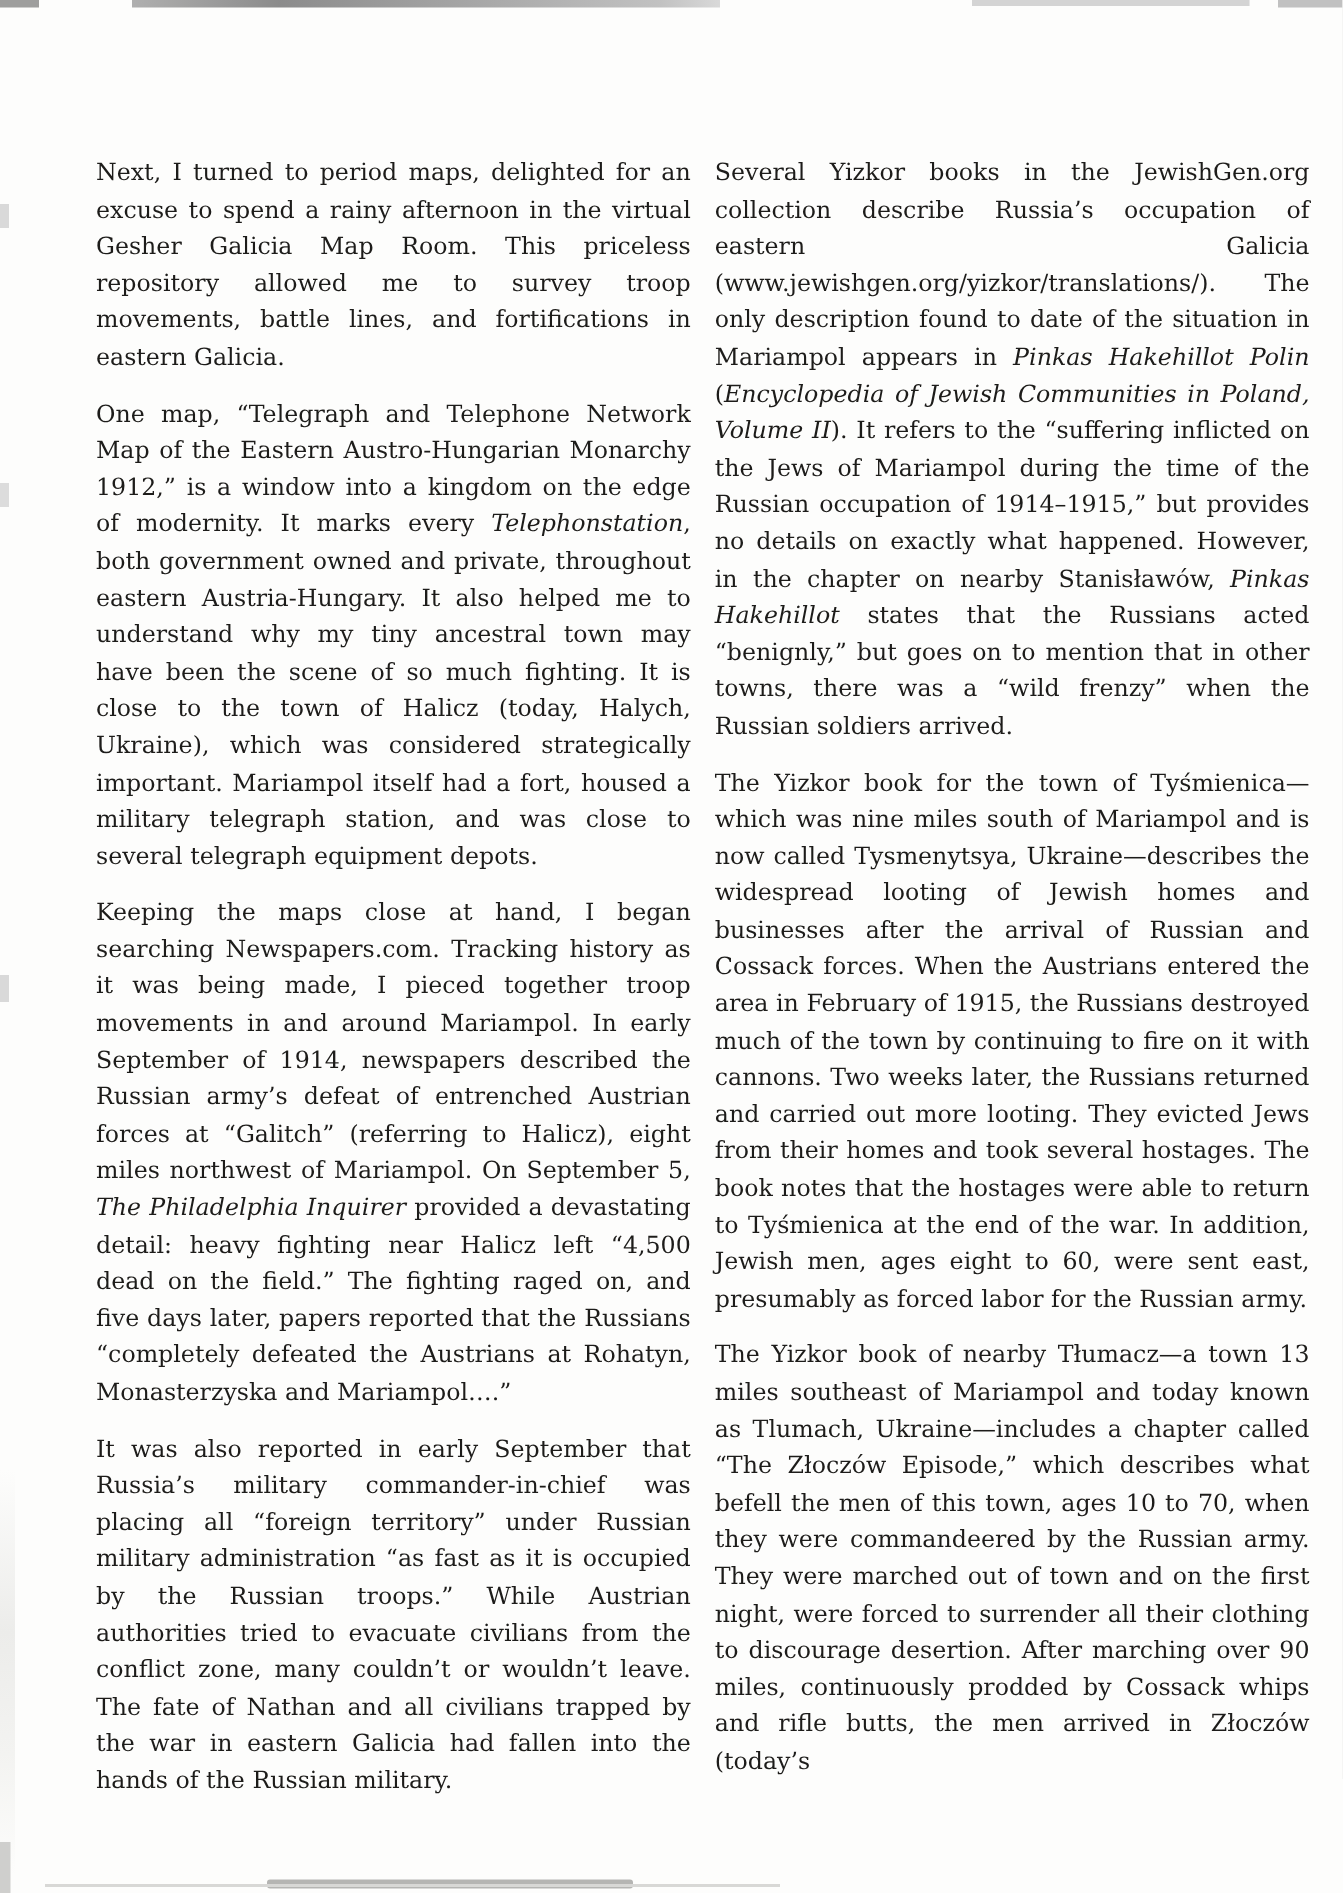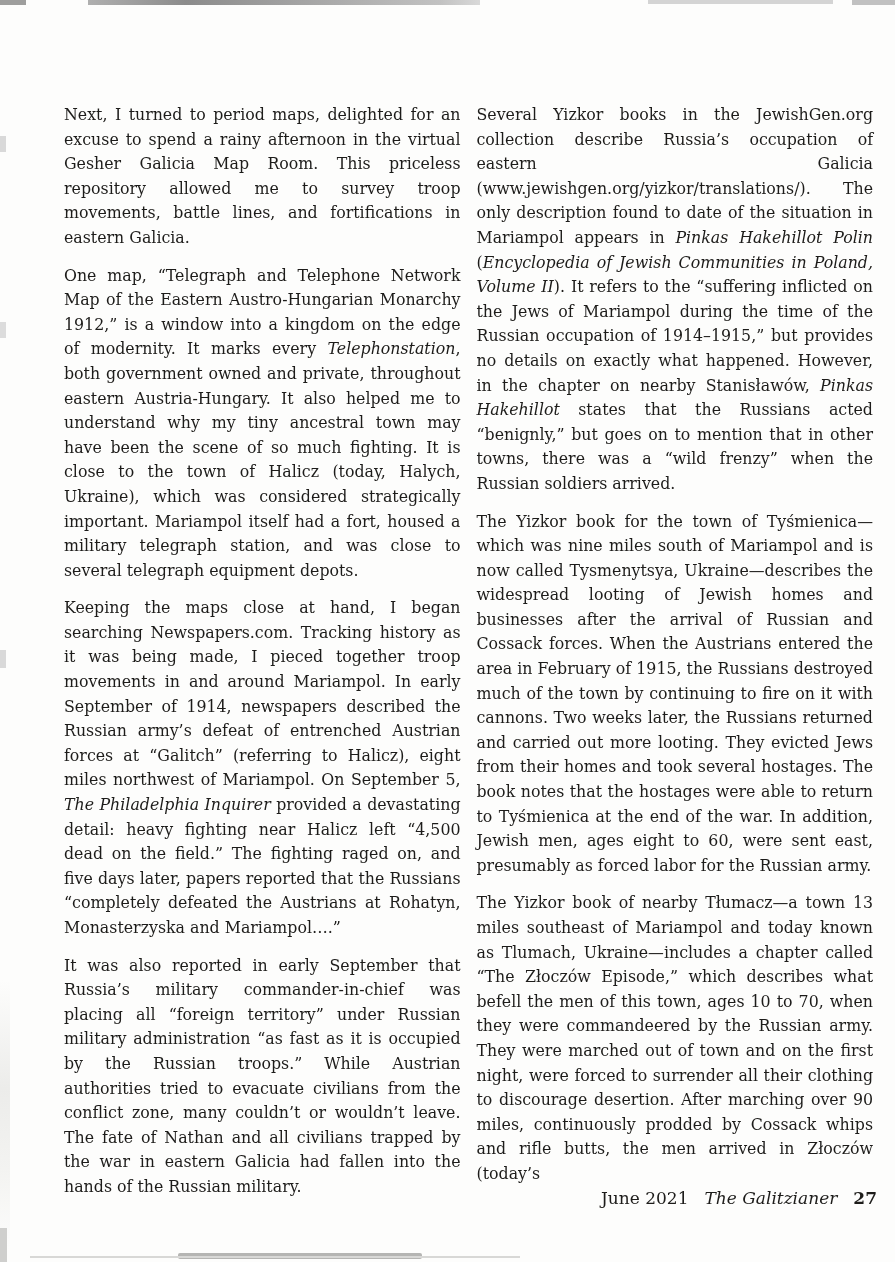--- a/index.html
+++ b/index.html
@@ -106,19 +106,14 @@
     </div>
 
     <div class="column">
       <p><span>Several Yizkor books in the JewishGen.org collection describe Russia’s occupation of eastern Galicia (www.jewishgen.org/yizkor/translations/). The only description found to date of the situation in Mariampol appears in </span><i>Pinkas Hakehillot Polin</i><span> (</span><i>Encyclopedia of Jewish Communities in Poland, Volume II</i><span>). It refers to the “suffering inflicted on the Jews of Mariampol during the time of the Russian occupation of 1914–1915,” but provides no details on exactly what happened. However, in the chapter on nearby Stanisławów, </span><i>Pinkas Hakehillot</i><span> states that the Russians acted “benignly,” but goes on to mention that in other towns, there was a “wild frenzy” when the Russian soldiers arrived.</span></p>
       <p><span>The Yizkor book for the town of Tyśmienica—which was nine miles south of Mariampol and is now called Tysmenytsya, Ukraine—describes the widespread looting of Jewish homes and businesses after the arrival of Russian and Cossack forces. When the Austrians entered the area in February of 1915, the Russians destroyed much of the town by continuing to fire on it with cannons. Two weeks later, the Russians returned and carried out more looting. They evicted Jews from their homes and took several hostages. The book notes that the hostages were able to return to Tyśmienica at the end of the war. In addition, Jewish men, ages eight to 60, were sent east, presumably as forced labor for the Russian army.</span></p>
       <p><span>The Yizkor book of nearby Tłumacz—a town 13 miles southeast of Mariampol and today known as Tlumach, Ukraine—includes a chapter called “The Złoczów Episode,” which describes what befell the men of this town, ages 10 to 70, when they were commandeered by the Russian army. They were marched out of town and on the first night, were forced to surrender all their clothing to discourage desertion. After marching over 90 miles, continuously prodded by Cossack whips and rifle butts, the men arrived in Złoczów (today’s</span></p>
     </div>
 
   </div>
 
-  <div class="footer">
-    <span>June 2021</span>
-    <span class="pub">The Galitzianer</span>
-    <span class="pageno">27</span>
-  </div>
 
 </div>
 
 </body></html>

